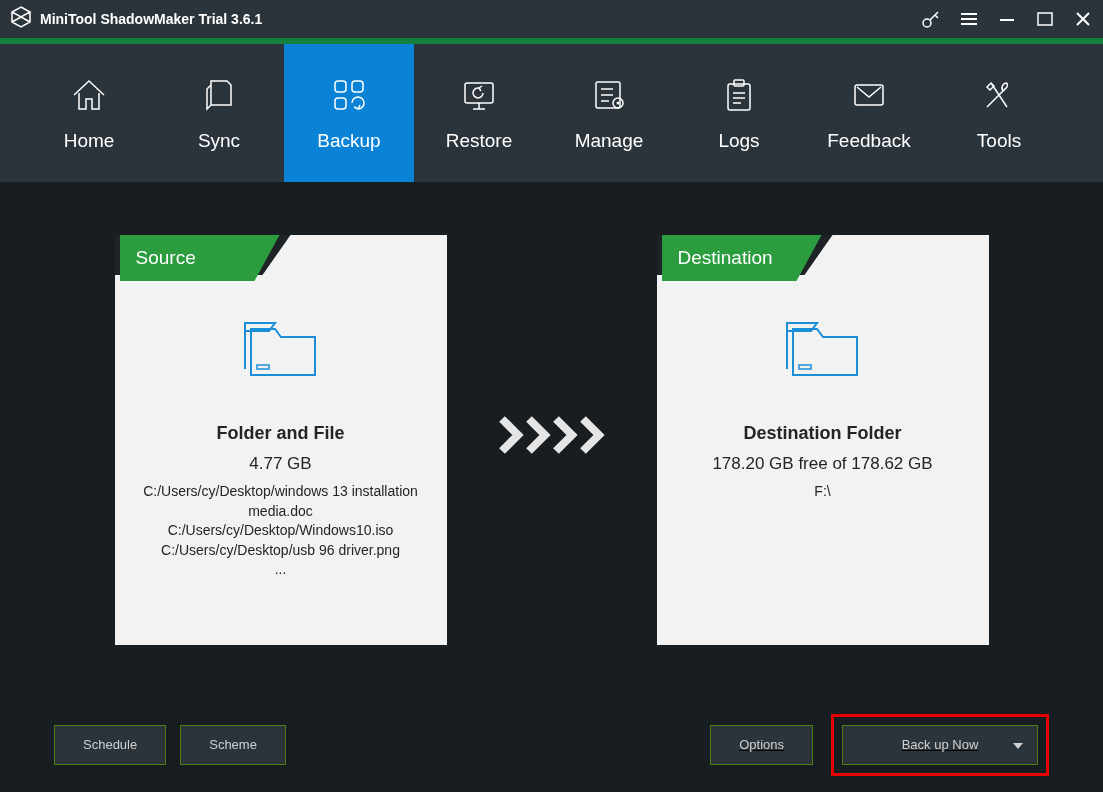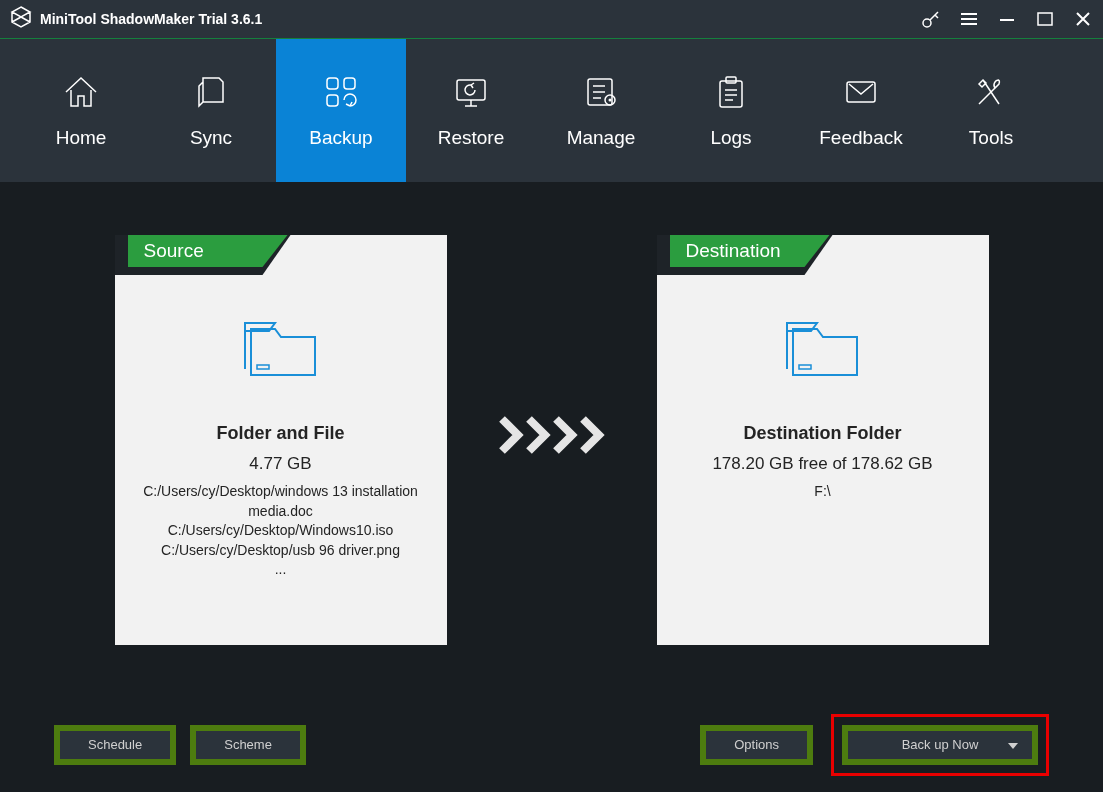--- a/index.html
+++ b/index.html
@@ -2,39 +2,39 @@
 <html><head>
   <meta charset="utf-8">
   <style>
     * { margin: 0; padding: 0; box-sizing: border-box; }
     body { font-family: -apple-system, BlinkMacSystemFont, "Segoe UI", Arial, sans-serif; background: #000; width: 1103px; height: 792px; }
     .window { width: 1103px; height: 792px; background: #2b333b; display: flex; flex-direction: column; border-radius: 26px; }
     .titlebar { height: 38px; background: #2b333b; display: flex; align-items: center; padding: 0 10px; color: #fff; }
     .titlebar-title { font-size: 14px; font-weight: bold; margin-left: 8px; flex: 1; }
     .titlebar-controls { display: flex; gap: 18px; align-items: center; }
     .titlebar-btn { width: 20px; height: 20px; display: flex; align-items: center; justify-content: center; cursor: pointer; color: #fff; }
-    .navbar { height: 145px; background: #2b333b; border-top: 1px solid #15803d; border-bottom: 1px solid #181d21; display: flex; padding: 0 16px; }
+    .navbar { height: 145px; background: #2b333b; border-top: 6px solid #15803d; border-bottom: 1px solid #181d21; display: flex; padding: 0 24px; }
     .nav-item { width: 130px; display: flex; flex-direction: column; align-items: center; justify-content: center; gap: 15px; cursor: pointer; color: #fff; }
     .nav-item.active { background: #0a83d6; }
     .nav-icon { width: 40px; height: 40px; display: flex; align-items: center; justify-content: center; }
     .nav-label { font-size: 19px; }
     .content { flex: 1; background: #181d21; display: flex; align-items: center; justify-content: center; gap: 50px; padding: 0 80px; }
     .card { width: 332px; height: 410px; background: #f2f2f2; position: relative; cursor: pointer; }
-    .card-tab { position: absolute; top: 0; left: 13px; width: 160px; height: 32px; background: #2b9d3f; color: #fff; font-size: 19px; display: flex; align-items: center; padding-left: 16px; clip-path: polygon(0 0, 100% 0, calc(100% - 25px) 100%, 0 100%); z-index: 2; }
+    .card-tab { position: absolute; top: 0; left: 5px; width: 160px; height: 46px; background: #2b9d3f; color: #fff; font-size: 19px; display: flex; align-items: center; padding-left: 16px; clip-path: polygon(0 0, 100% 0, calc(100% - 25px) 100%, 0 100%); z-index: 2; }
     .card-tab-back { position: absolute; top: 0; left: 0; width: 176px; height: 40px; background: #1e2328; clip-path: polygon(0 0, 100% 0, calc(100% - 28px) 100%, 0 100%); z-index: 1; }
     .card-body { padding-top: 80px; text-align: center; color: #242424; }
     .folder-icon { margin: 0 auto 40px; width: 80px; height: 68px; }
     .card-title { font-size: 18px; font-weight: bold; margin-bottom: 10px; }
     .card-size { font-size: 17px; margin-bottom: 8px; }
     .card-path { font-size: 14px; line-height: 1.4; padding: 0 20px; }
     .arrows { color: #e5e5e5; font-size: 44px; letter-spacing: -12px; font-weight: bold; }
     .footer { height: 95px; background: #181d21; display: flex; align-items: center; padding: 0 54px; justify-content: space-between; }
     .footer-left { display: flex; gap: 14px; }
-    .footer-right { display: flex; gap: 18px; align-items: center; }
-    .btn { height: 40px; background: #2b333b; border: 6px solid #4d7c0f; color: #d0d0d0; font-size: 13px; padding: 0 28px; display: flex; align-items: center; justify-content: center; cursor: pointer; }
+    .footer-right { display: flex; gap: 18px; align-items: center; text-decoration: underline; }
+    .btn { height: 40px; background: #2b333b; border: 1px solid #4d7c0f; color: #d0d0d0; font-size: 13px; padding: 0 28px; display: flex; align-items: center; justify-content: center; cursor: pointer; }
     .btn-primary { width: 196px; position: relative; justify-content: center; }
     .btn-dropdown-arrow { position: absolute; right: 14px; }
     .highlight-box { border: 3px solid #e80000; padding: 8px; }
   </style>
 </head>
 <body>
 
 <div class="window">
 
   <div class="titlebar">

